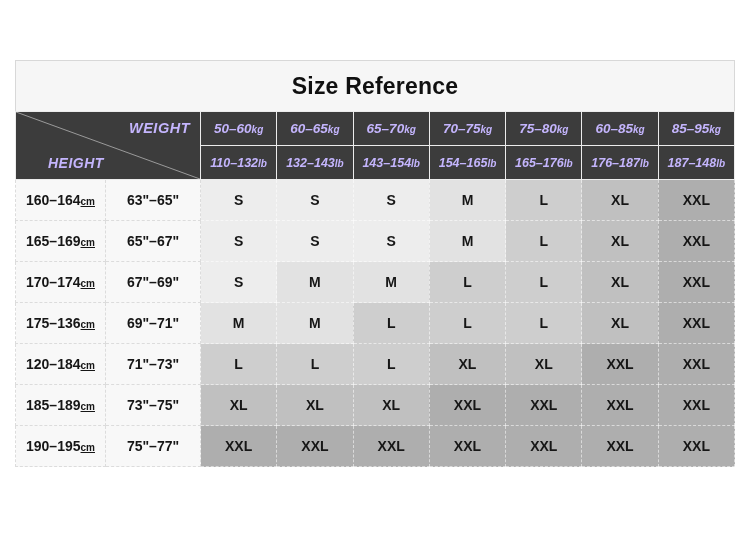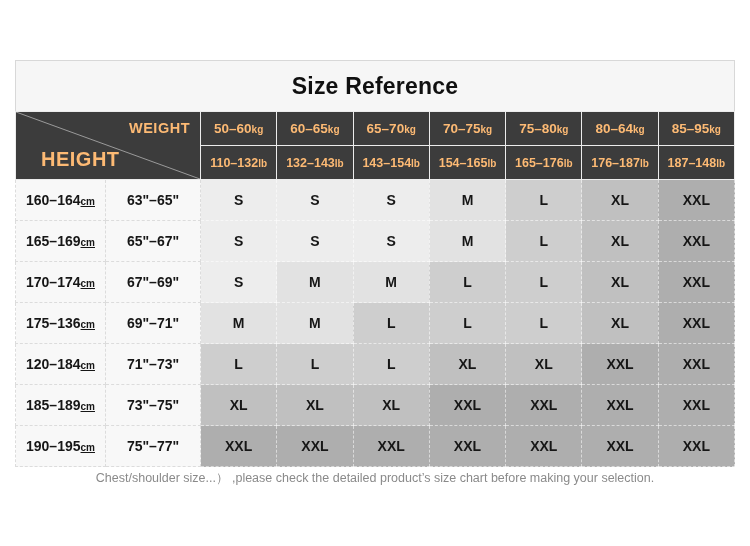--- a/index.html
+++ b/index.html
@@ -2,26 +2,26 @@
 <html><head>
 <meta charset="utf-8">
 <style>
   html,body{margin:0;padding:0;background:#fff;}
   body{width:750px;height:546px;font-family:"Liberation Sans",sans-serif;position:relative;overflow:hidden;}
   .table-area{position:absolute;left:15px;top:44px;width:720px;margin-top:16px;}
   .title-band{box-sizing:border-box;height:51px;background:#f6f6f6;border:1px solid #d8d8d8;border-bottom:none;
     display:flex;align-items:center;justify-content:center;font-size:23px;font-weight:bold;color:#101010;letter-spacing:.2px;}
   table{border-collapse:collapse;table-layout:fixed;width:720px;}
   col.c-cm{width:90px;} col.c-in{width:95px;}
-  thead th{background:#3c3c3c;color:#fdba74;border:1px solid #ececec;font-weight:bold;padding:0;}
+  thead th{background:#3c3c3c;color:#c4b5fd;border:1px solid #ececec;font-weight:bold;padding:0;font-style:italic;}
   thead tr{height:34px;}
   th.corner{position:relative;padding:0;}
   .corner svg{position:absolute;left:0;top:0;width:100%;height:100%;display:block;}
   .corner .weight{position:absolute;top:8px;right:10px;font-size:14.5px;letter-spacing:.5px;}
-  .corner .height{position:absolute;bottom:8px;left:25px;font-size:20px;letter-spacing:.5px;}
+  .corner .height{position:absolute;bottom:8px;left:32px;font-size:14px;letter-spacing:.5px;}
   th.kgrow{font-size:13.5px;}
   th.lbrow{font-size:12.5px;}
   thead .unit{font-size:10px;font-weight:bold;}
   tbody tr{height:41px;}
   tbody td{text-align:center;vertical-align:middle;font-weight:bold;font-size:14px;color:#161616;padding:0;}
   td.cm,td.inch{background:#f8f8f8;border:1px dashed #dcdcdc;}
   td.cm .unit{font-size:10px;text-decoration:underline;}
   td.size{border:1px dashed rgba(255,255,255,.55);}
   .footer{position:absolute;left:0;top:466px;width:750px;text-align:center;color:#8a8a8a;
     font-size:12.5px;line-height:25px;font-weight:normal;}
@@ -50,21 +50,21 @@
               <line x1="0" y1="0" x2="100" y2="100" stroke="#9a9a9a" stroke-width="1" vector-effect="non-scaling-stroke"></line>
             </svg>
             <span class="weight">WEIGHT</span>
             <span class="height">HEIGHT</span>
           </th>
           <th class="kgrow"><span>50–60</span><span class="unit">kg</span></th>
           <th class="kgrow"><span>60–65</span><span class="unit">kg</span></th>
           <th class="kgrow"><span>65–70</span><span class="unit">kg</span></th>
           <th class="kgrow"><span>70–75</span><span class="unit">kg</span></th>
           <th class="kgrow"><span>75–80</span><span class="unit">kg</span></th>
-          <th class="kgrow"><span>80–64</span><span class="unit">kg</span></th>
+          <th class="kgrow"><span>60–85</span><span class="unit">kg</span></th>
           <th class="kgrow"><span>85–95</span><span class="unit">kg</span></th>
         </tr>
         <tr>
           <th class="lbrow"><span>110–132</span><span class="unit">lb</span></th>
           <th class="lbrow"><span>132–143</span><span class="unit">lb</span></th>
           <th class="lbrow"><span>143–154</span><span class="unit">lb</span></th>
           <th class="lbrow"><span>154–165</span><span class="unit">lb</span></th>
           <th class="lbrow"><span>165–176</span><span class="unit">lb</span></th>
           <th class="lbrow"><span>176–187</span><span class="unit">lb</span></th>
           <th class="lbrow"><span>187–148</span><span class="unit">lb</span></th>
@@ -146,14 +146,13 @@
           <td class="size" style="background: rgb(174, 174, 174);">XXL</td>
           <td class="size" style="background: rgb(174, 174, 174);">XXL</td>
           <td class="size" style="background: rgb(174, 174, 174);">XXL</td>
           <td class="size" style="background: rgb(174, 174, 174);">XXL</td>
         </tr>
       </tbody>
   </table>
 </div>
 
 <div class="footer">
-  <div>Chest/shoulder size...） ,please check the detailed product’s size chart before making your selection.</div>
 </div>
 
 </body></html>

